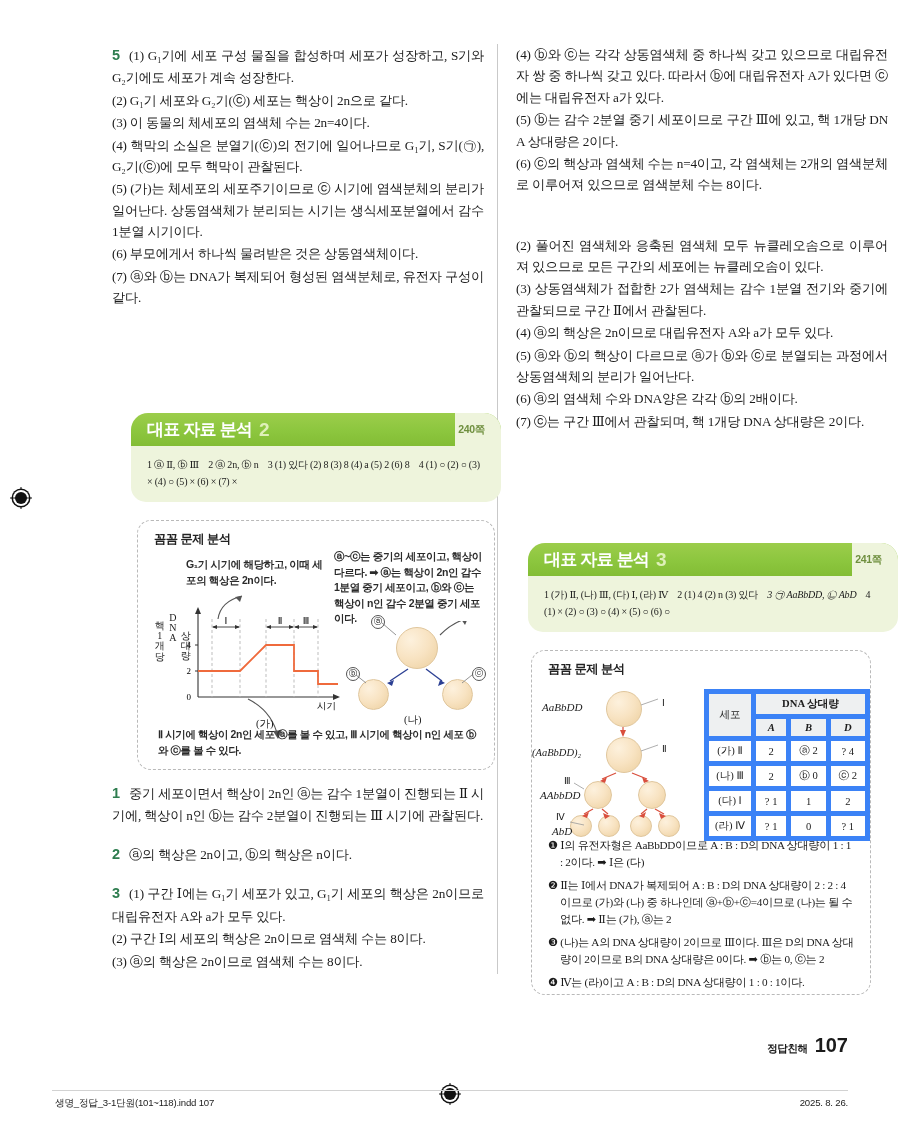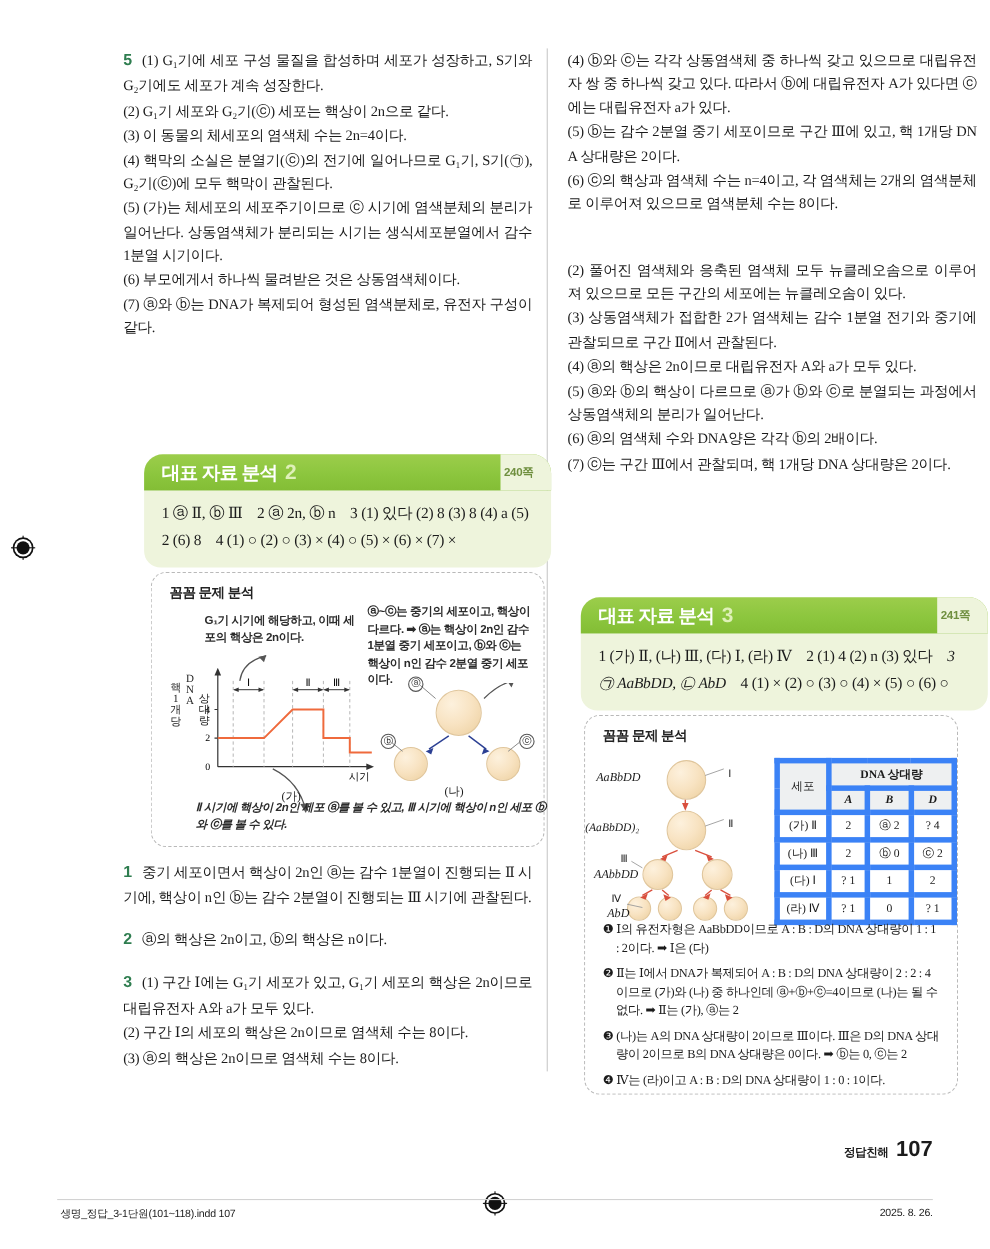--- a/index.html
+++ b/index.html
@@ -56,21 +56,21 @@
     font-family:"Liberation Sans",sans-serif;font-weight:bold;font-size:19px;
     color:#dff0b9;margin-left:7px;z-index:2;
   }
   .an-page{
     margin-left:auto;z-index:3;position:relative;
     font-family:"Liberation Sans",sans-serif;font-size:10.5px;color:#6f8f3f;
     font-weight:bold;letter-spacing:-0.3px;
   }
   .an-body{
     background:#eef4dc;border-radius:0 0 15px 15px;padding:10px 16px 12px 16px;
-    font-size:14px;line-height:1.72;letter-spacing:-0.2px;
+    font-size:10px;line-height:1.72;letter-spacing:-0.2px;
   }
 
   
   .ggom{
     position:absolute;box-sizing:border-box;
     border:1.4px dashed #b9b9b9;border-radius:14px;background:#fff;
   }
   .ggom-title{
     font-family:"Liberation Sans",sans-serif;font-weight:bold;font-size:12.3px;
     color:#222;letter-spacing:-0.5px;margin:10px 0 0 16px;
@@ -242,21 +242,21 @@
         <line x1="126" y1="54" x2="116" y2="62" stroke="#888" stroke-width="0.9"></line>
         <path d="M94,14 C104,4 112,0 120,-2" stroke="#555" stroke-width="1.1" fill="none"></path>
         <path d="M122,-3 L115,-2 L119,4 Z" fill="#555"></path>
       </svg>
       <div class="clab" style="left:25px;top:-6px;"><span class="circledlab">ⓐ</span></div>
       <div class="clab" style="left:0px;top:46px;"><span class="circledlab">ⓑ</span></div>
       <div class="clab" style="left:126px;top:46px;"><span class="circledlab">ⓒ</span></div>
       <div style="position:absolute;left:58px;top:92px;font-size:10.5px;">(나)</div>
     </div>
 
-    <div class="note-b" style="position:absolute;left:40px;top:206px;width:320px;font-style:italic;">Ⅱ 시기에 핵상이 2n인 세포 ⓐ를 볼 수 있고, Ⅲ 시기에 핵상이 n인 세포 ⓑ와 ⓒ를 볼 수 있다.</div>
+    <div class="note-b" style="position:absolute;left:20px;top:206px;width:320px;">Ⅱ 시기에 핵상이 2n인 세포 ⓐ를 볼 수 있고, Ⅲ 시기에 핵상이 n인 세포 ⓑ와 ⓒ를 볼 수 있다.</div>
   </div>
 
   <div style="position:absolute;left:112px;top:782px;width:372px;">
     <p class="txt" style="margin-bottom:16px;"><span class="qnum">1</span><span>중기 세포이면서 핵상이 2n인 ⓐ는 감수 1분열이 진행되는 Ⅱ 시기에, 핵상이 n인 ⓑ는 감수 2분열이 진행되는 Ⅲ 시기에 관찰된다.</span></p>
     <p class="txt" style="margin-bottom:16px;"><span class="qnum">2</span><span>ⓐ의 핵상은 2n이고, ⓑ의 핵상은 n이다.</span></p>
     <div>
       <p class="txt"><span class="qnum">3</span><span>(1) 구간 Ⅰ에는 G₁기 세포가 있고, G₁기 세포의 핵상은 2n이므로 대립유전자 A와 a가 모두 있다.</span></p>
       <p class="txt">(2) 구간 Ⅰ의 세포의 핵상은 2n이므로 염색체 수는 8이다.</p>
       <p class="txt">(3) ⓐ의 핵상은 2n이므로 염색체 수는 8이다.</p>
     </div>

